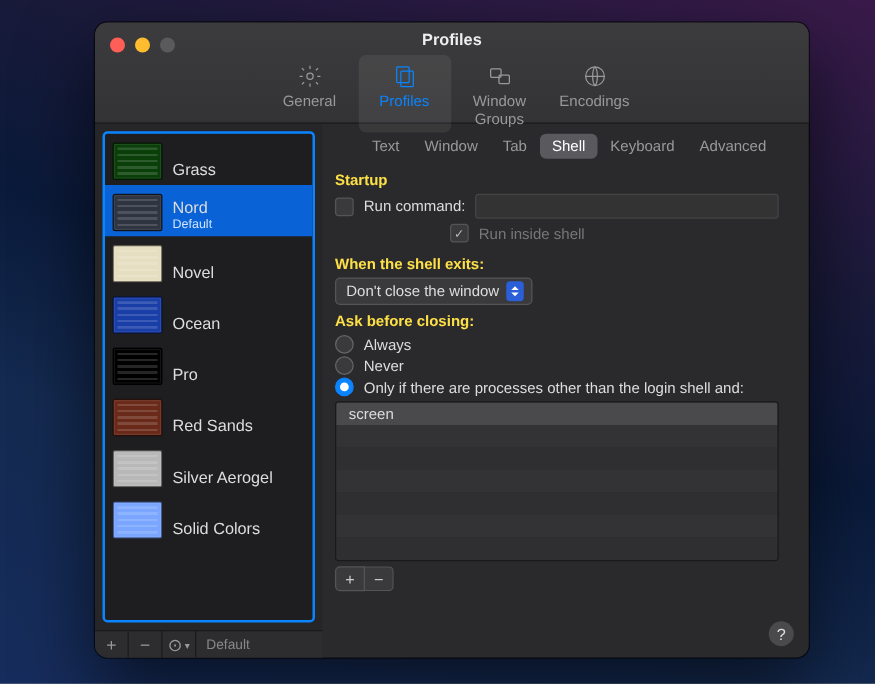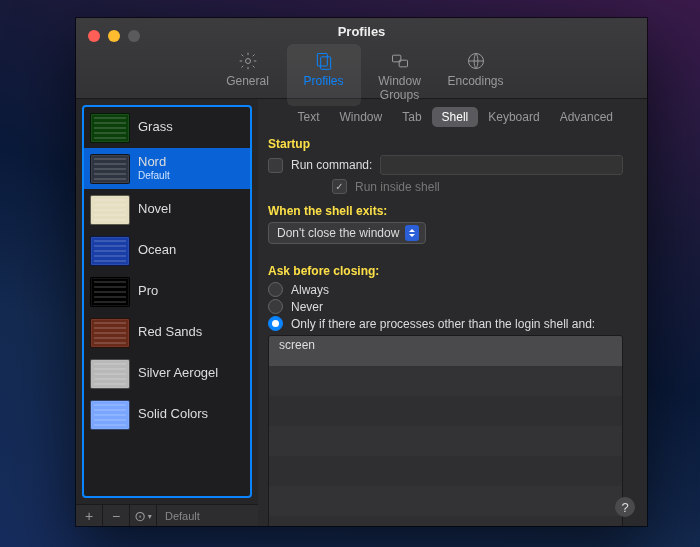--- a/index.html
+++ b/index.html
@@ -21,21 +21,21 @@
   body{
     width:700px;height:547px;overflow:hidden;
     background:
       radial-gradient(circle at 180% 120%, #b84065 0%, #b84065 18%, transparent 40%),
       linear-gradient(200deg,#3a1a4a 0%,#1a1a3a 30%,#0a1a3a 50%,#142a50 70%,#162c5c 100%);
     font-family:-apple-system,BlinkMacSystemFont,"Helvetica Neue",Arial,sans-serif;
     font-size:13px;color:var(--text);
   }
   .window{
     position:absolute;left:76px;top:18px;width:571px;height:508px;
-    background:var(--bg);border-radius:0;overflow:hidden;
+    background:var(--bg);border-radius:10px;overflow:hidden;
     box-shadow:0 25px 60px rgba(0,0,0,.6),0 0 0 1px rgba(0,0,0,.6);
   }
   .titlebar{
     height:80px;background:linear-gradient(#3c3c3e,#333335);
     border-bottom:1px solid #1a1a1c;position:relative;
   }
   .traffic{position:absolute;left:12px;top:12px;display:flex;gap:8px}
   .traffic span{width:12px;height:12px;border-radius:50%;display:block}
   .tl-close{background:#ff5f57}
   .tl-min{background:#febc2e}
@@ -47,21 +47,21 @@
   .tbtn .ticon{display:flex;justify-content:center;align-items:center;height:22px}
   .tbtn .ticon svg{width:20px;height:20px;stroke:var(--text-dim);fill:none;stroke-width:1.2}
   .tbtn.active .ticon svg{stroke:var(--accent)}
   .tbtn .tlabel{font-size:12px;color:var(--text-dim);margin-top:2px}
   .tbtn.active .tlabel{color:var(--accent)}
 
   .body{display:flex;height:calc(100% - 80px);}
 
   .sidebar{width:182px;display:flex;flex-direction:column;background:var(--bg2);}
   .profiles-list{flex:1;overflow:hidden;margin:6px;border:2px solid var(--accent);border-radius:4px;background:var(--bg3);}
-  .prow{display:flex;align-items:center;gap:8px;padding:4px 8px 4px 6px;height:33px}
+  .prow{display:flex;align-items:flex-end;gap:8px;padding:4px 8px 4px 6px;height:33px}
   .prow.selected{background:var(--select-bg)}
   .swatch{width:38px;height:28px;border-radius:2px;border:1px solid rgba(0,0,0,.6);box-shadow:inset 0 0 0 1px rgba(255,255,255,.08);flex:none;position:relative;overflow:hidden}
   .swatch::after{content:"";position:absolute;inset:3px;background:repeating-linear-gradient(0deg,rgba(255,255,255,.15) 0 2px,transparent 2px 5px)}
   .pname{line-height:1.15}
   .pname .sub{font-size:10px;color:#cfe3ff}
   .sidebar-foot{display:flex;align-items:center;height:22px;border-top:1px solid #1a1a1c;background:#2d2d2f;font-size:14px;color:var(--text-dim)}
   .sbtn{width:26px;text-align:center;border-right:1px solid #1a1a1c;height:100%;display:flex;align-items:center;justify-content:center}
   .sidebar-foot .deflabel{font-size:11px;padding-left:8px;color:#888}
 
   .main{flex:1;padding:6px 24px 12px 10px;position:relative;overflow:hidden}
@@ -80,21 +80,21 @@
   .popup{display:inline-flex;align-items:center;background:#3a3a3c;border:1px solid #555;border-radius:4px;height:20px;padding:0 6px 0 8px;gap:6px;font-size:12px}
   .popup .arrows{width:14px;height:16px;background:#2a5fd8;border-radius:3px;display:flex;flex-direction:column;align-items:center;justify-content:center;gap:0}
   .popup .arrows::before{content:"";border-left:3px solid transparent;border-right:3px solid transparent;border-bottom:3px solid #fff}
   .popup .arrows::after{content:"";border-left:3px solid transparent;border-right:3px solid transparent;border-top:3px solid #fff;margin-top:2px}
 
   .radio{width:13px;height:13px;border-radius:50%;border:1px solid #666;background:#3a3a3c;display:inline-block;flex:none;position:relative}
   .radio.on{border-color:var(--accent);background:var(--accent)}
   .radio.on::after{content:"";position:absolute;inset:3px;border-radius:50%;background:#fff}
 
   .proc-table{margin:4px 0 0 0;border:1px solid #1a1a1c;border-radius:3px;overflow:hidden}
-  .proc-row{height:30px;line-height:18px;font-size:12px;padding:0 10px;color:#ddd}
+  .proc-row{height:18px;line-height:18px;font-size:12px;padding:0 10px;color:#ddd}
   .proc-row:nth-child(odd){background:var(--row-odd)}
   .proc-row:nth-child(even){background:var(--row-even)}
   .proc-row.sel{background:#4a4a4c}
   .proc-foot{display:flex;gap:0;margin-top:4px}
   .pm{width:22px;height:18px;background:#3a3a3c;border:1px solid #555;display:flex;align-items:center;justify-content:center;font-size:13px;color:#ccc}
   .pm:first-child{border-radius:4px 0 0 4px}
   .pm:last-child{border-left:none;border-radius:0 4px 4px 0}
 
   .help{position:absolute;right:12px;bottom:10px;width:20px;height:20px;border-radius:50%;background:#4a4a4c;color:#ddd;display:flex;align-items:center;justify-content:center;font-size:13px}
 </style>
@@ -206,27 +206,27 @@
           <div class="tab">Keyboard</div>
           <div class="tab">Advanced</div>
         </div>
 
       <div class="section-h">Startup</div>
       <div class="row">
         <span class="ck"></span>
         <span class="lbl">Run command:</span>
         <span class="textfield"></span>
       </div>
-      <div class="row" style="margin-left:64px;margin-top:4px;margin-bottom:10px">
+      <div class="row" style="margin-left:92px;margin-top:4px;margin-bottom:10px">
         <span class="ck checked"></span>
         <span class="lbl dim">Run inside shell</span>
       </div>
 
       <div class="section-h">When the shell exits:</div>
-      <div class="row" style="margin-bottom:20px">
+      <div class="row" style="margin-bottom:6px">
         <div class="popup">
           <span>Don't close the window</span>
           <span class="arrows"></span>
         </div>
       </div>
 
       <div class="section-h">Ask before closing:</div>
       <div id="ask-options">
           <div class="row">
             <span class="radio"></span>

